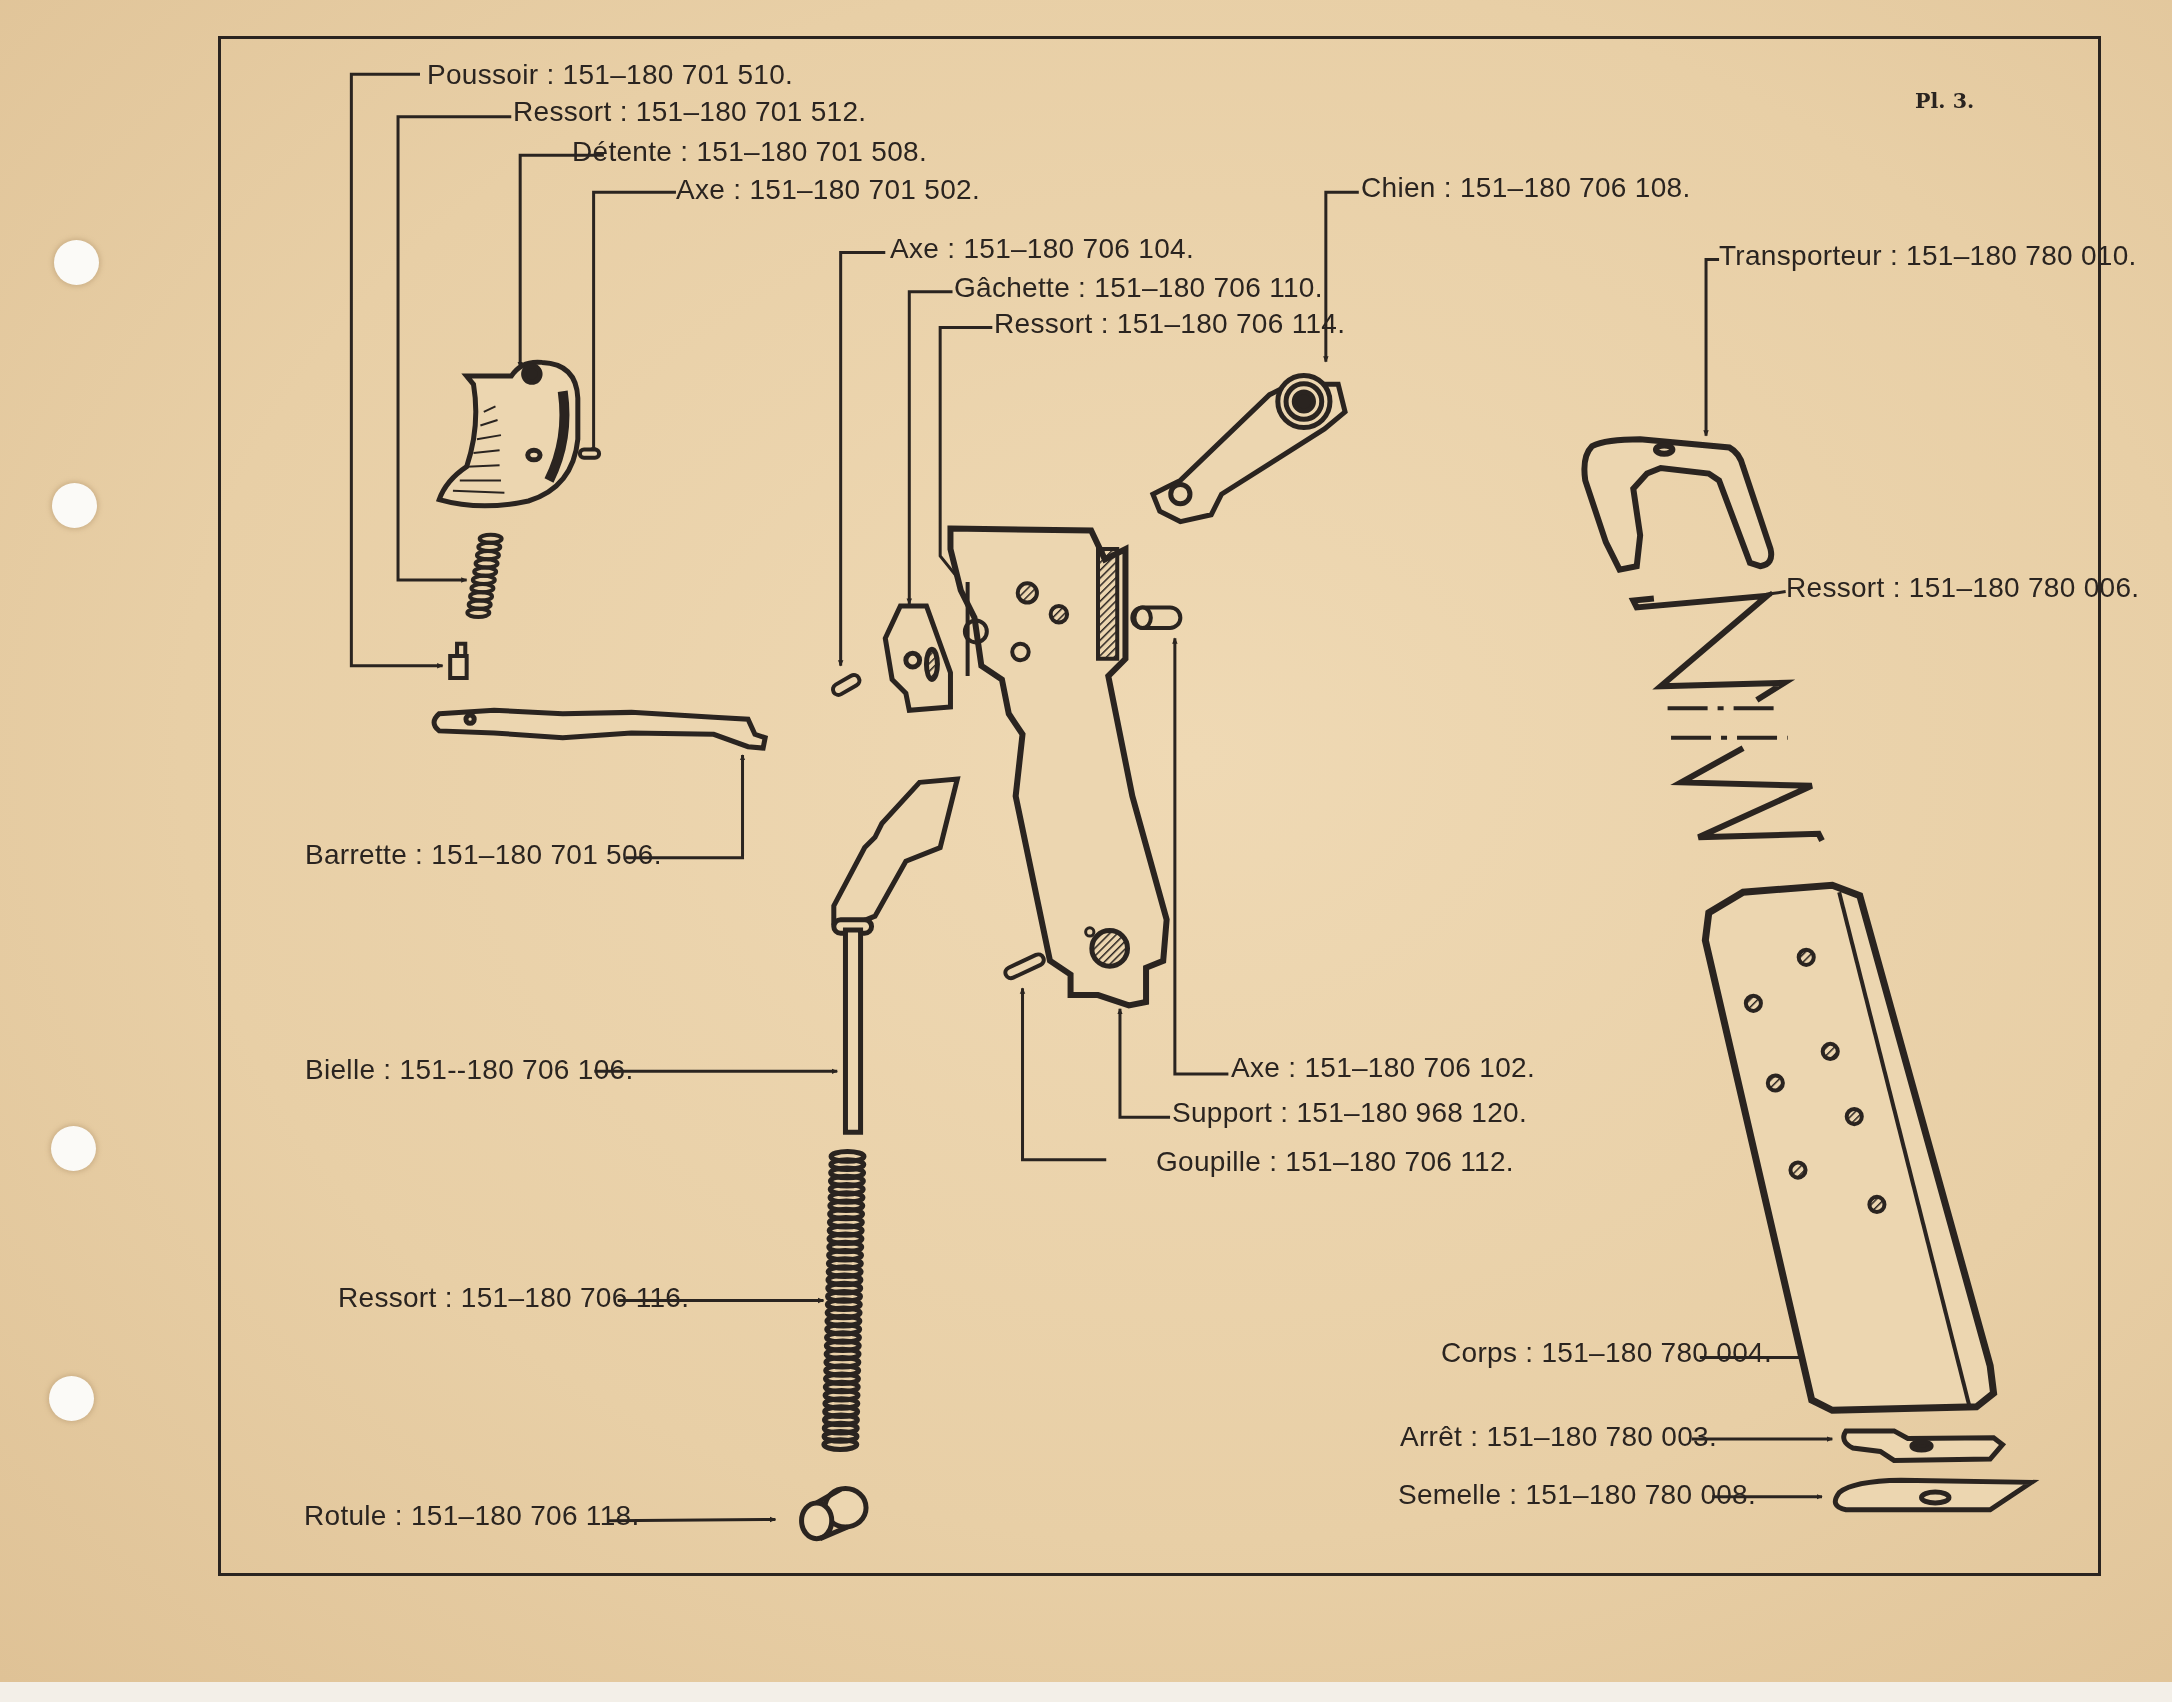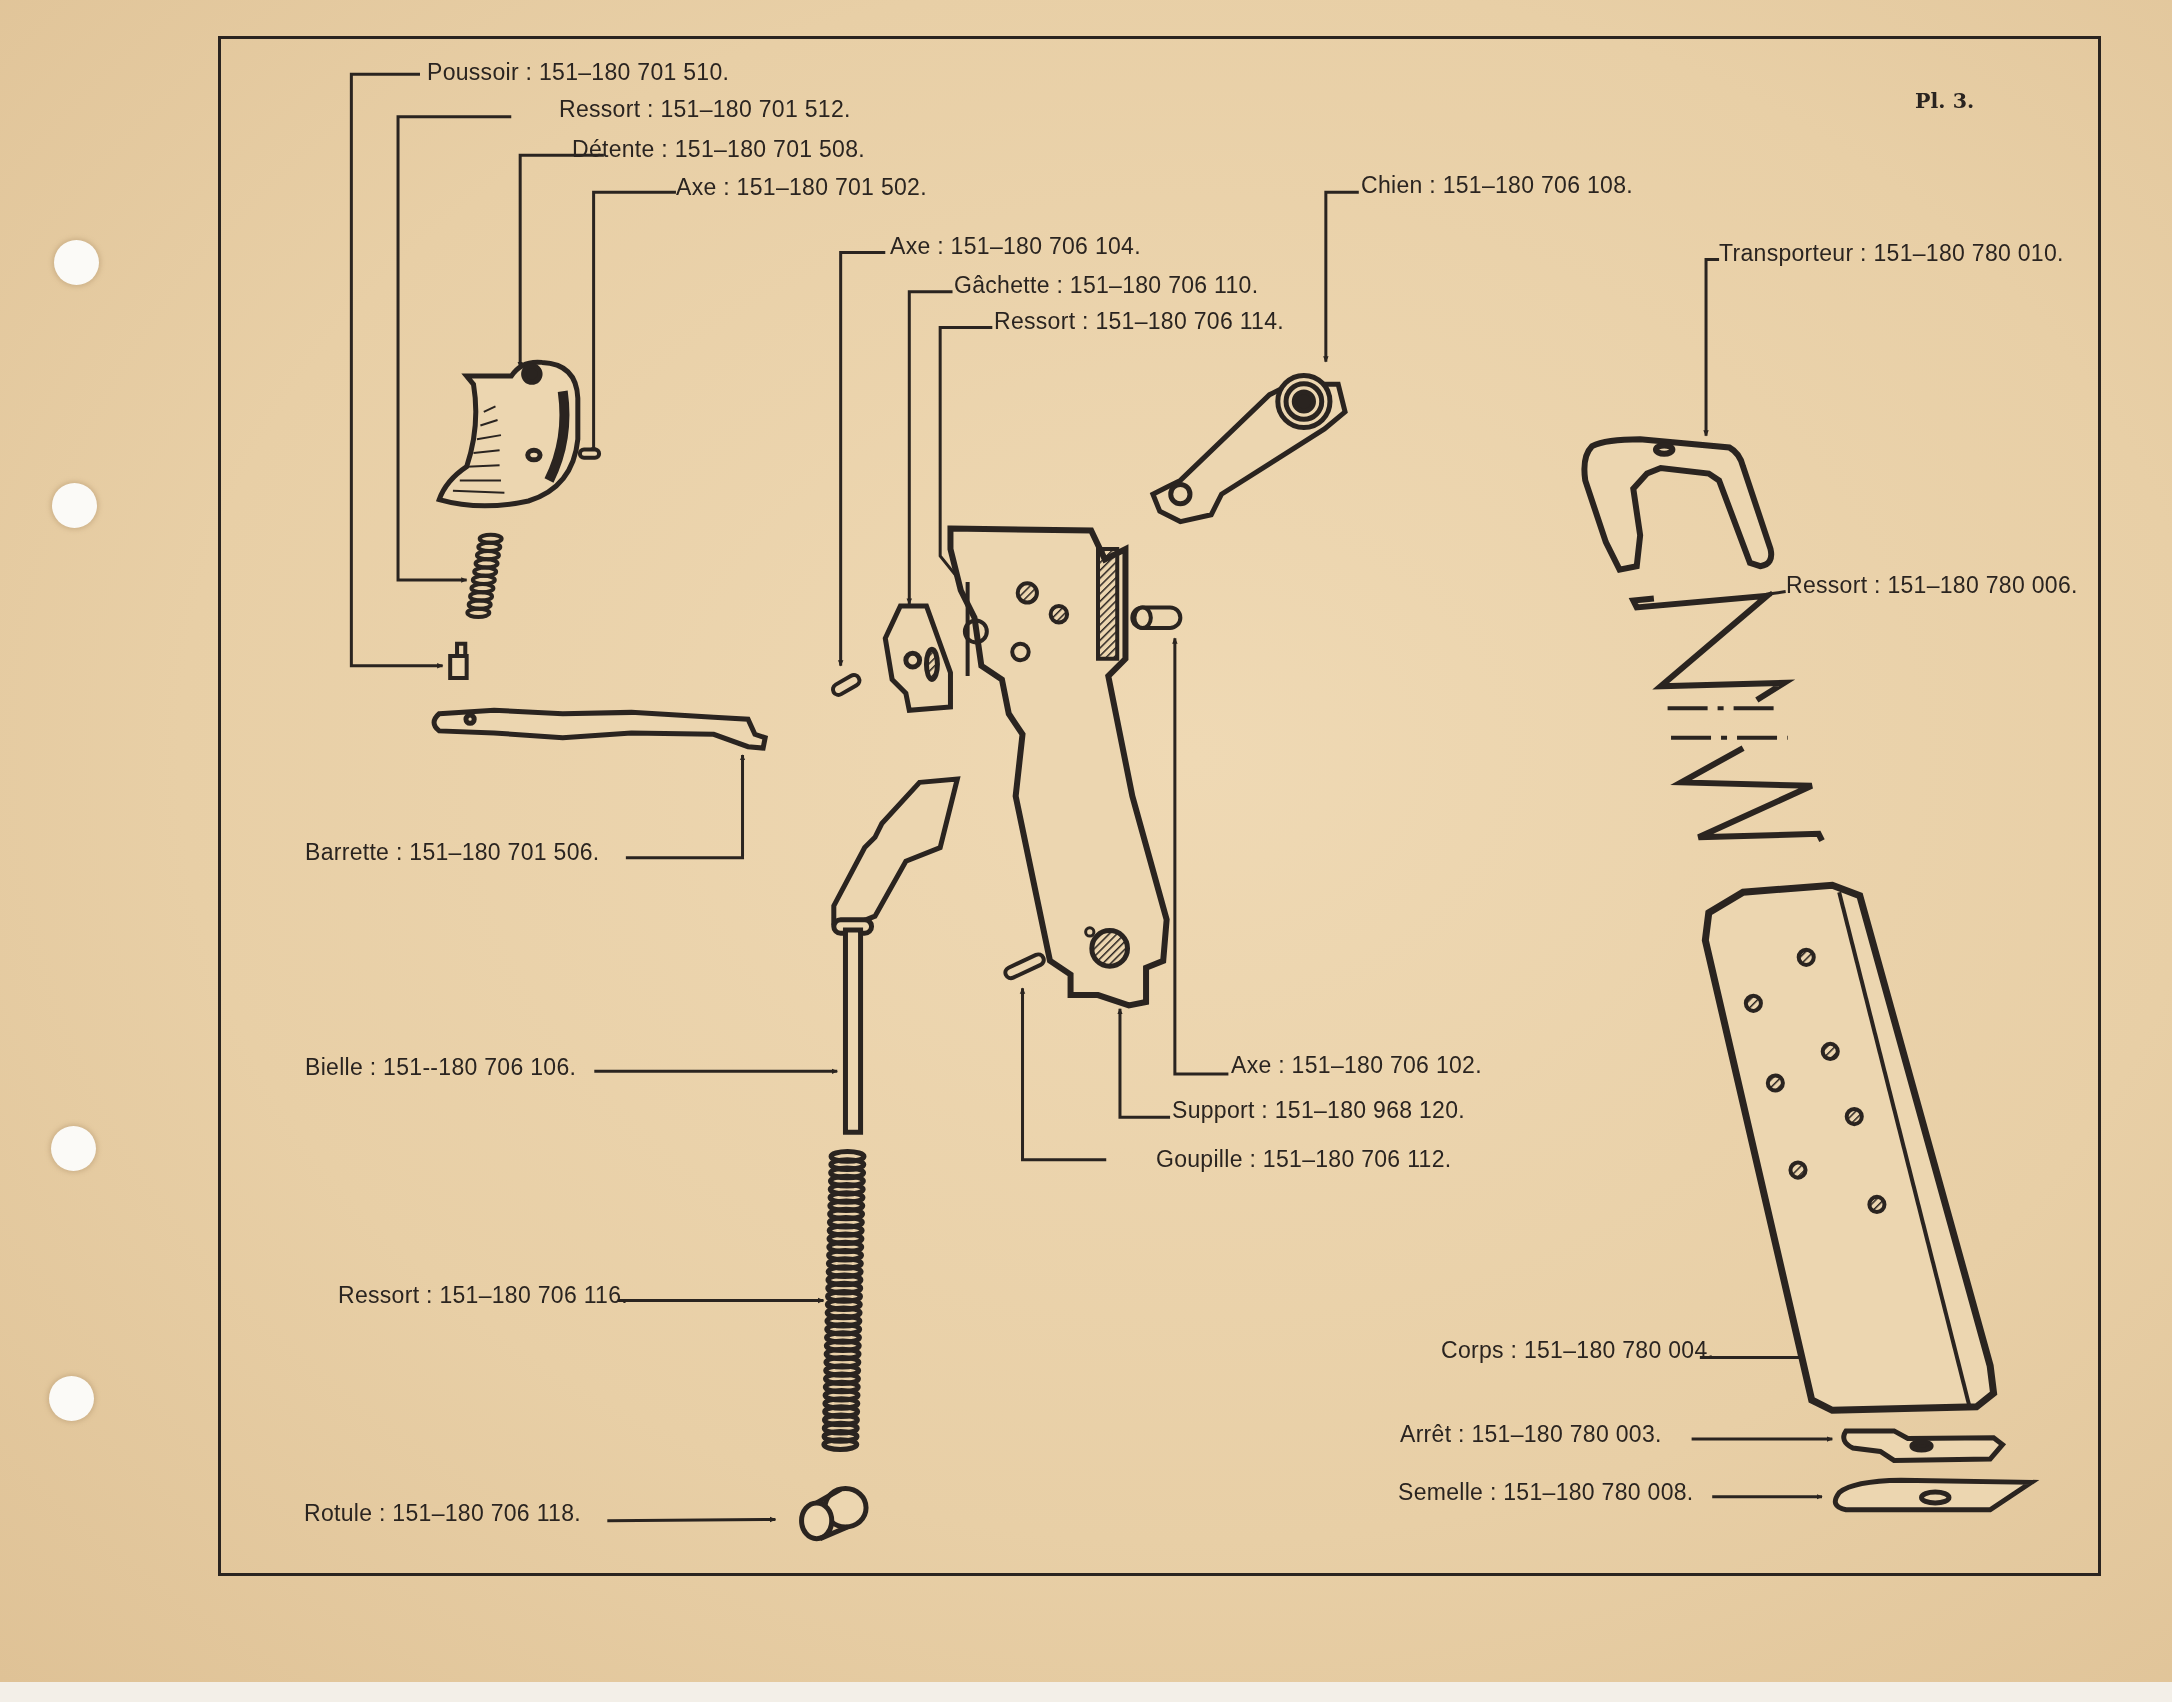--- a/index.html
+++ b/index.html
@@ -19,21 +19,21 @@
   }
   .frame {
     position:absolute; left:218px; top:36px; width:1883px; height:1540px;
     border:3.4px solid #2a2420; box-sizing:border-box;
   }
   .plate-number {
     position:absolute; left:1915px; top:89px;
     font-family:"DejaVu Serif", serif; font-weight:bold; font-size:20.6px; color:#2a2420;
   }
   .lbl {
-    position:absolute; font-size:23px; color:#2a2420; white-space:nowrap; letter-spacing:0.3px;
+    position:absolute; font-size:28px; color:#2a2420; white-space:nowrap; letter-spacing:0.3px;
   }
   svg.drawing { position:absolute; left:0; top:0; }
   svg.drawing path, svg.drawing line, svg.drawing polyline, svg.drawing rect, svg.drawing ellipse, svg.drawing circle, svg.drawing polygon {
     vector-effect:non-scaling-stroke;
   }
 </style>
 </head>
 <body>
 
 <div class="paper"></div>
@@ -245,21 +245,21 @@
     <ellipse cx="2800" cy="2107" rx="14" ry="6" fill="#2a2420"></ellipse>
   </g>
 
   <g fill="#ecd6b0" stroke="#2a2420" stroke-width="5">
     <path d="M2680,2175 Q2665,2195 2690,2200 L2720,2200 L2900,2200 L2960,2160 L2770,2157 Q2700,2158 2680,2175 Z"></path>
     <ellipse cx="2820" cy="2182" rx="20" ry="8"></ellipse>
   </g>
 </svg>
 
 <div class="lbl" style="left:427px;top:59px;">Poussoir : 151–180 701 510.</div>
-<div class="lbl" style="left:513px;top:96px;margin-left:46px;">Ressort : 151–180 701 512.</div>
+<div class="lbl" style="left:513px;top:96px;">Ressort : 151–180 701 512.</div>
 <div class="lbl" style="left:572px;top:136px;">Détente : 151–180 701 508.</div>
 <div class="lbl" style="left:676px;top:174px;">Axe : 151–180 701 502.</div>
 <div class="lbl" style="left:305px;top:839px;">Barrette : 151–180 701 506.</div>
 
 <div class="lbl" style="left:890px;top:233px;">Axe : 151–180 706 104.</div>
 <div class="lbl" style="left:954px;top:272px;">Gâchette : 151–180 706 110.</div>
 <div class="lbl" style="left:994px;top:308px;">Ressort : 151–180 706 114.</div>
 <div class="lbl" style="left:1361px;top:172px;">Chien : 151–180 706 108.</div>
 <div class="lbl" style="left:1231px;top:1052px;">Axe : 151–180 706 102.</div>
 <div class="lbl" style="left:1172px;top:1097px;">Support : 151–180 968 120.</div>

